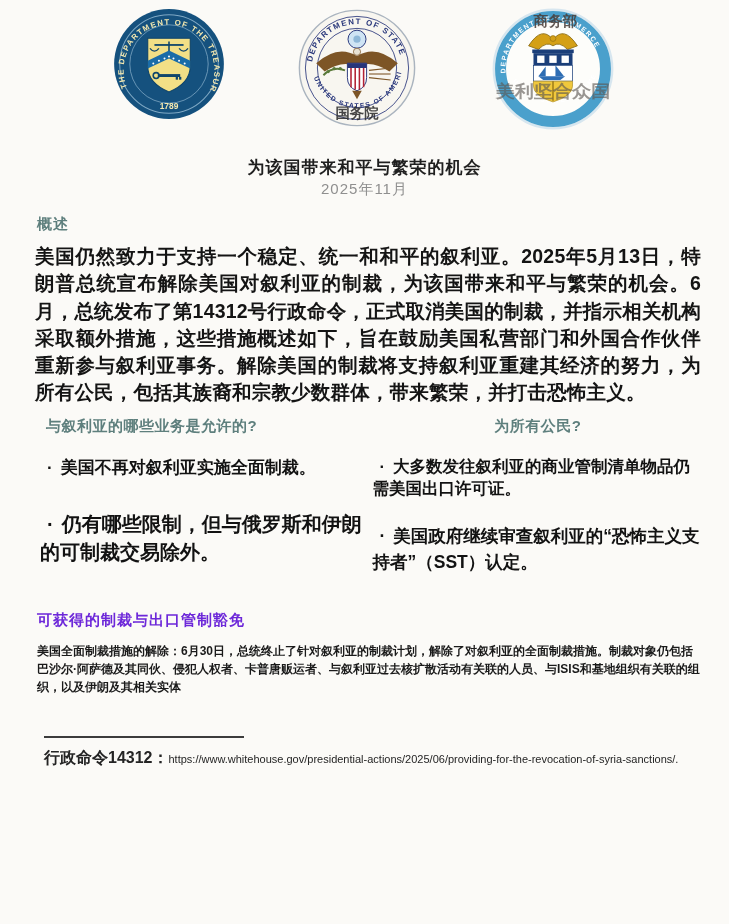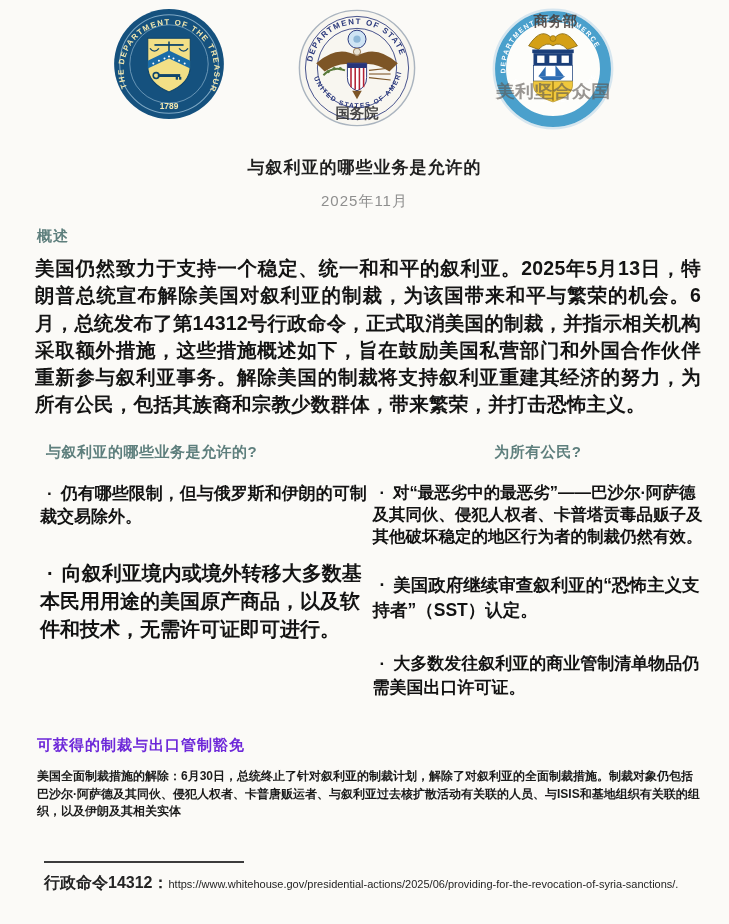--- a/index.html
+++ b/index.html
@@ -21,41 +21,41 @@
   .seal{flex:0 0 auto;}
   .seal svg{display:block;}
 
   
   .doc-title{
     margin-top:26px;text-align:center;
     font-size:17px;font-weight:700;color:#1f1f1f;
     letter-spacing:1px;
   }
   .doc-date{
-    margin-top:13px;text-align:center;
+    margin-top:1px;text-align:center;
     font-size:15px;font-weight:400;color:#8f8f8f;
     letter-spacing:1px;
   }
   .section-label{
     margin:16px 0 0 37px;
     font-size:15px;font-weight:600;color:#5e7f7d;
     letter-spacing:1px;
   }
 
   .para-main{
     margin:9px 28px 0 35px;
     font-size:19.5px;font-weight:600;line-height:1.40;
     color:#141414;text-align:justify;
     letter-spacing:0.2px;
   }
 
   
   .columns{
     display:flex;gap:2px;
-    margin:24px 26px 0 40px;
+    margin:10px 26px 0 40px;
   }
   .col{flex:1 1 50%;}
   .col-header{
     font-size:15px;font-weight:600;color:#5e7f7d;
     letter-spacing:0.5px;
   }
   .col-left .col-header{text-align:left;padding-left:6px;}
   .col-right .col-header{text-align:center;}
   .bullet-item{
     font-weight:600;line-height:1.35;color:#121212;
@@ -221,39 +221,38 @@
 
         <path d="M 34 60 L 66 60 L 66 64 Q 66 72 50 77 Q 34 72 34 64 Z" fill="#f0c83c" stroke="#b2922a" stroke-width="0.6"></path>
         <line x1="50" y1="60" x2="50" y2="76" stroke="#8a6a10" stroke-width="1"></line>
 
         <text x="52" y="15" text-anchor="middle" font-size="12" font-weight="bold" fill="rgba(70,60,55,0.85)">商务部</text>
         <text x="50" y="73" text-anchor="middle" font-size="14" font-weight="bold" fill="rgba(90,85,80,0.62)" textLength="94" lengthAdjust="spacingAndGlyphs">美利坚合众国</text>
       </svg>
     </div>
   </div>
 
-  <div class="doc-title">与叙利亚的哪些业务是允许的</div>
+  <div class="doc-title">为该国带来和平与繁荣的机会</div>
   <div class="doc-date">2025年11月</div>
 
   <div class="section-label">概述</div>
   <div class="para-main">美国仍然致力于支持一个稳定、统一和和平的叙利亚。2025年5月13日，特朗普总统宣布解除美国对叙利亚的制裁，为该国带来和平与繁荣的机会。6月，总统发布了第14312号行政命令，正式取消美国的制裁，并指示相关机构采取额外措施，这些措施概述如下，旨在鼓励美国私营部门和外国合作伙伴重新参与叙利亚事务。解除美国的制裁将支持叙利亚重建其经济的努力，为所有公民，包括其族裔和宗教少数群体，带来繁荣，并打击恐怖主义。</div>
 
   <div class="columns">
 
     <div class="col col-left">
       <div class="col-header">与叙利亚的哪些业务是允许的?</div>
+      <div class="bullet-item"><span class="bullet">·</span><span>美国不再对叙利亚实施全面制裁。</span></div>
       <div class="bullet-item"><span class="bullet">·</span><span>仍有哪些限制，但与俄罗斯和伊朗的可制裁交易除外。</span></div>
-      <div class="bullet-item"><span class="bullet">·</span><span>向叙利亚境内或境外转移大多数基本民用用途的美国原产商品，以及软件和技术，无需许可证即可进行。</span></div>
     </div>
 
     <div class="col col-right">
       <div class="col-header">为所有公民?</div>
-      <div class="bullet-item"><span class="bullet">·</span><span>对“最恶劣中的最恶劣”——巴沙尔·阿萨德及其同伙、侵犯人权者、卡普塔贡毒品贩子及其他破坏稳定的地区行为者的制裁仍然有效。</span></div>
+      <div class="bullet-item"><span class="bullet">·</span><span>大多数发往叙利亚的商业管制清单物品仍需美国出口许可证。</span></div>
       <div class="bullet-item"><span class="bullet">·</span><span>美国政府继续审查叙利亚的“恐怖主义支持者”（SST）认定。</span></div>
-      <div class="bullet-item"><span class="bullet">·</span><span>大多数发往叙利亚的商业管制清单物品仍需美国出口许可证。</span></div>
     </div>
   </div>
 
   <div class="section-label-2">可获得的制裁与出口管制豁免</div>
   <div class="para-waivers">美国全面制裁措施的解除：6月30日，总统终止了针对叙利亚的制裁计划，解除了对叙利亚的全面制裁措施。制裁对象仍包括巴沙尔·阿萨德及其同伙、侵犯人权者、卡普唐贩运者、与叙利亚过去核扩散活动有关联的人员、与ISIS和基地组织有关联的组织，以及伊朗及其相关实体</div>
 
   <div class="fn-divider"></div>
   <div class="footnote-1">
     <span class="fn-label">行政命令14312：</span><span class="fn-url">https://www.whitehouse.gov/presidential-actions/2025/06/providing-for-the-revocation-of-syria-sanctions/.</span>
   </div>

